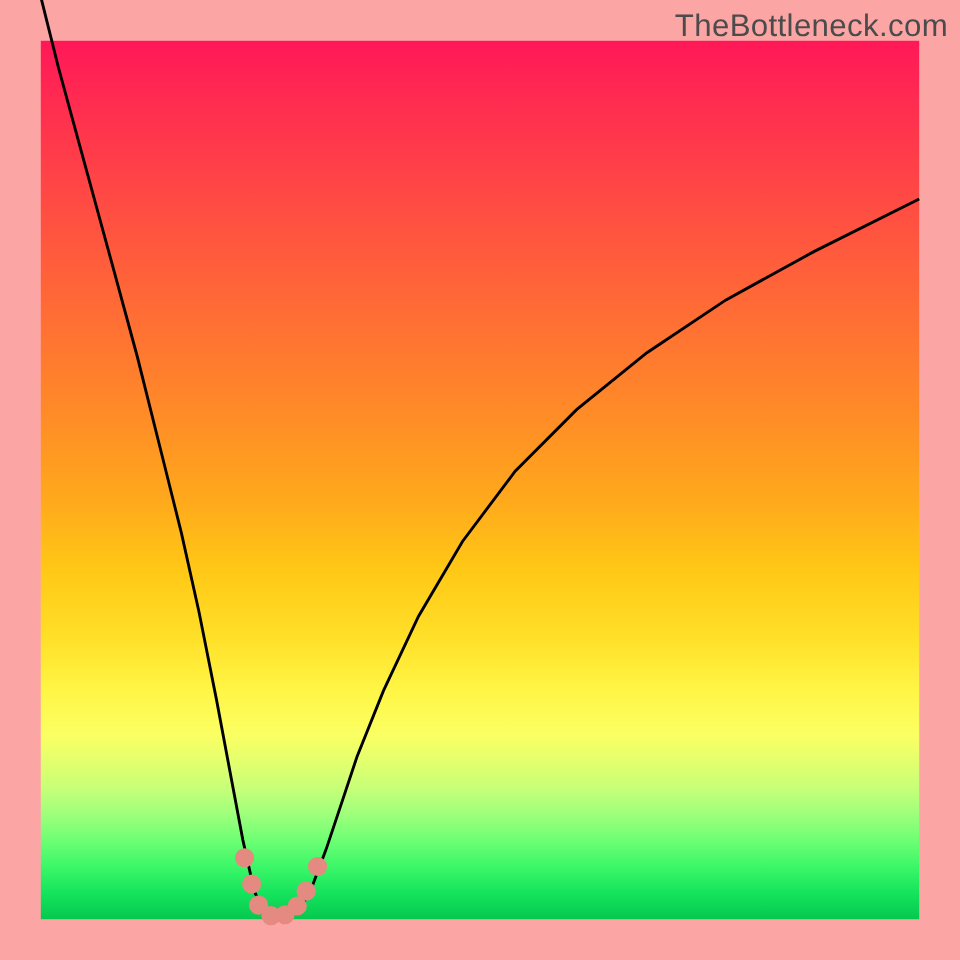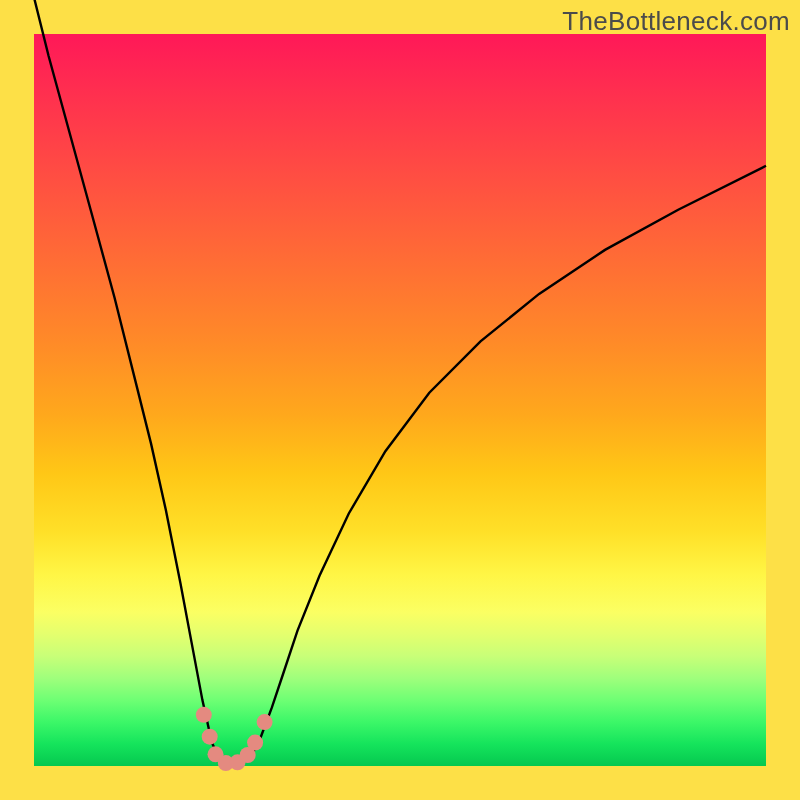--- a/index.html
+++ b/index.html
@@ -10,21 +10,21 @@
     background: #000;
     overflow: hidden;
     font-family: Arial, Helvetica, sans-serif;
   }
   .frame {
     position: absolute;
     left: 0;
     top: 0;
     width: 800px;
     height: 800px;
-    background: #fde047;
+    background: #fca5a5;
   }
   .plot-area {
     position: absolute;
     left: 34px;
     top: 34px;
     width: 732px;
     height: 732px;
     
     background: linear-gradient(to bottom,
        #ff1858 0%,

